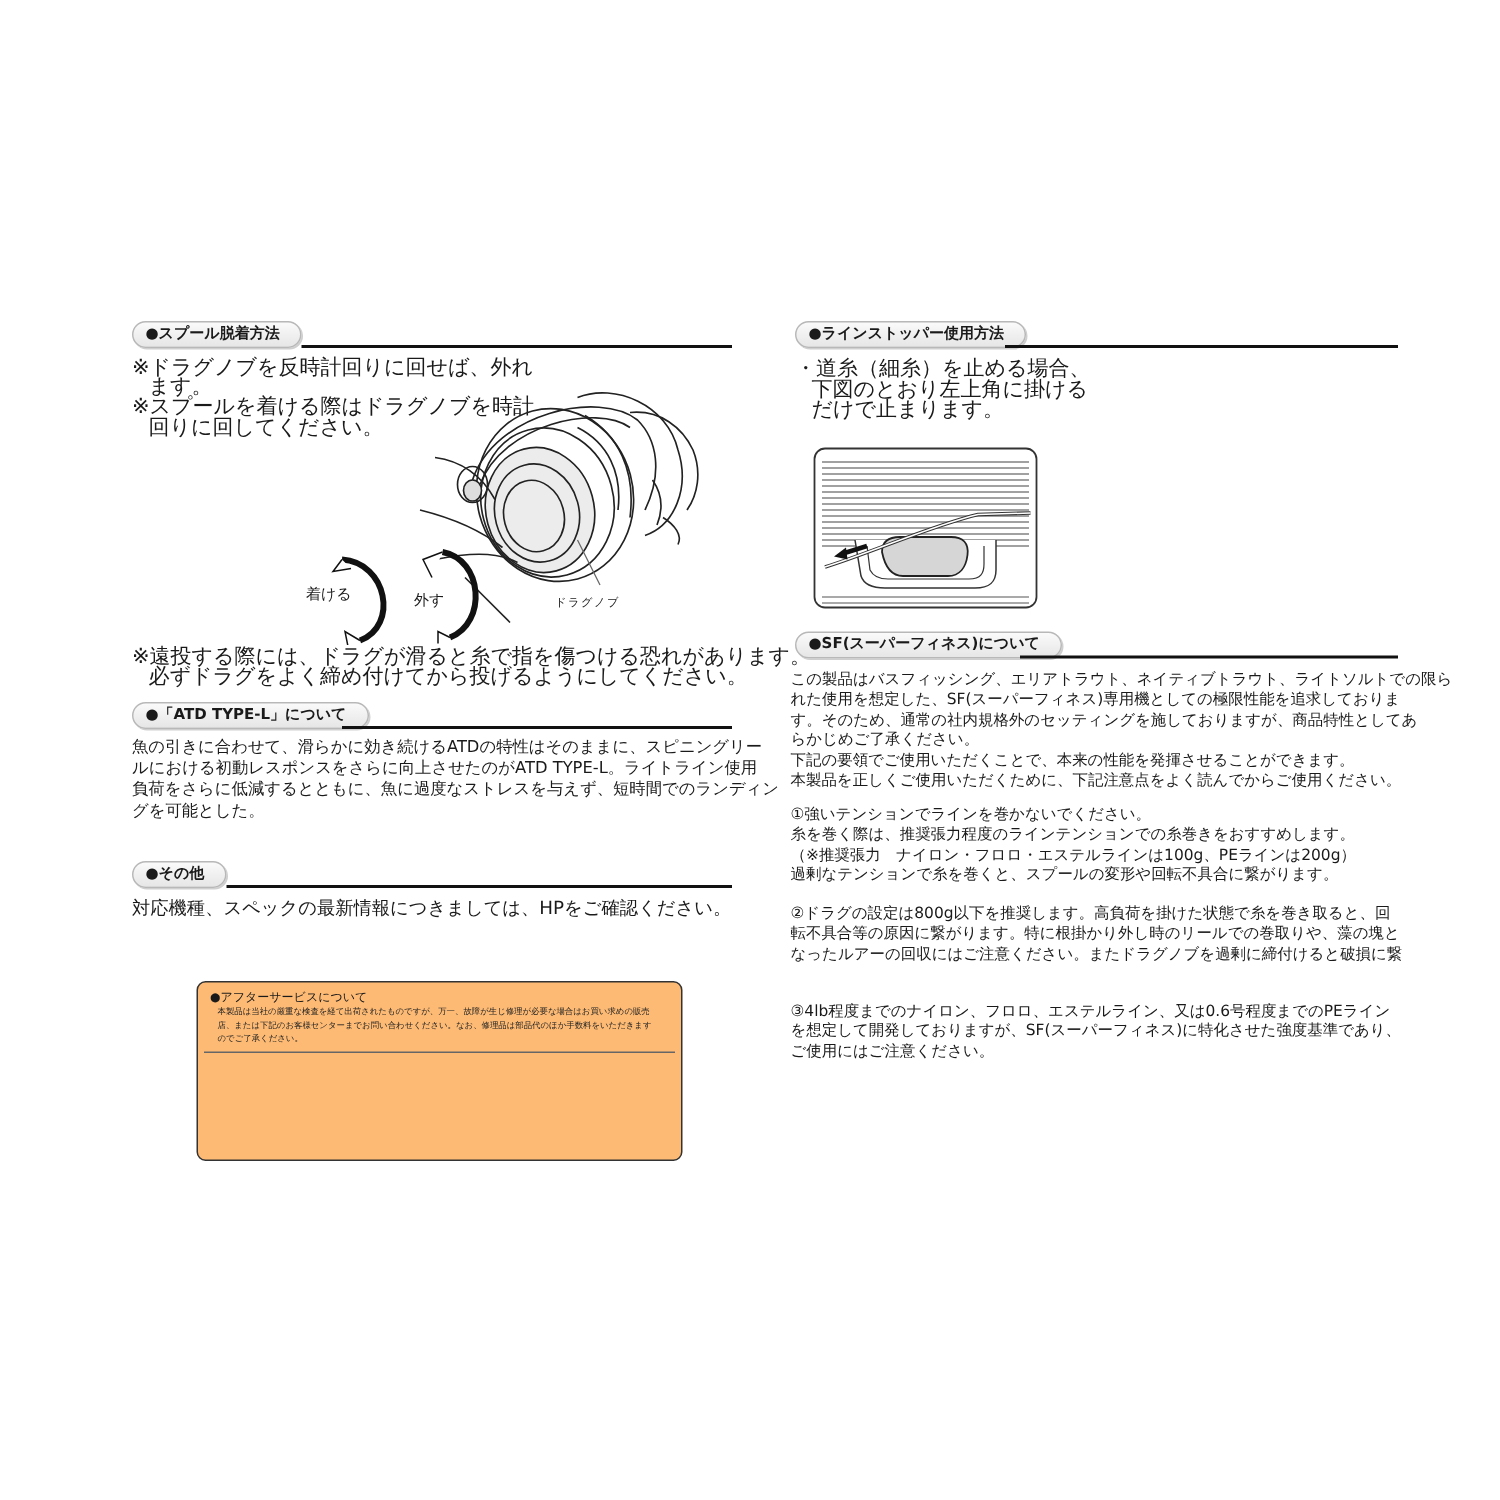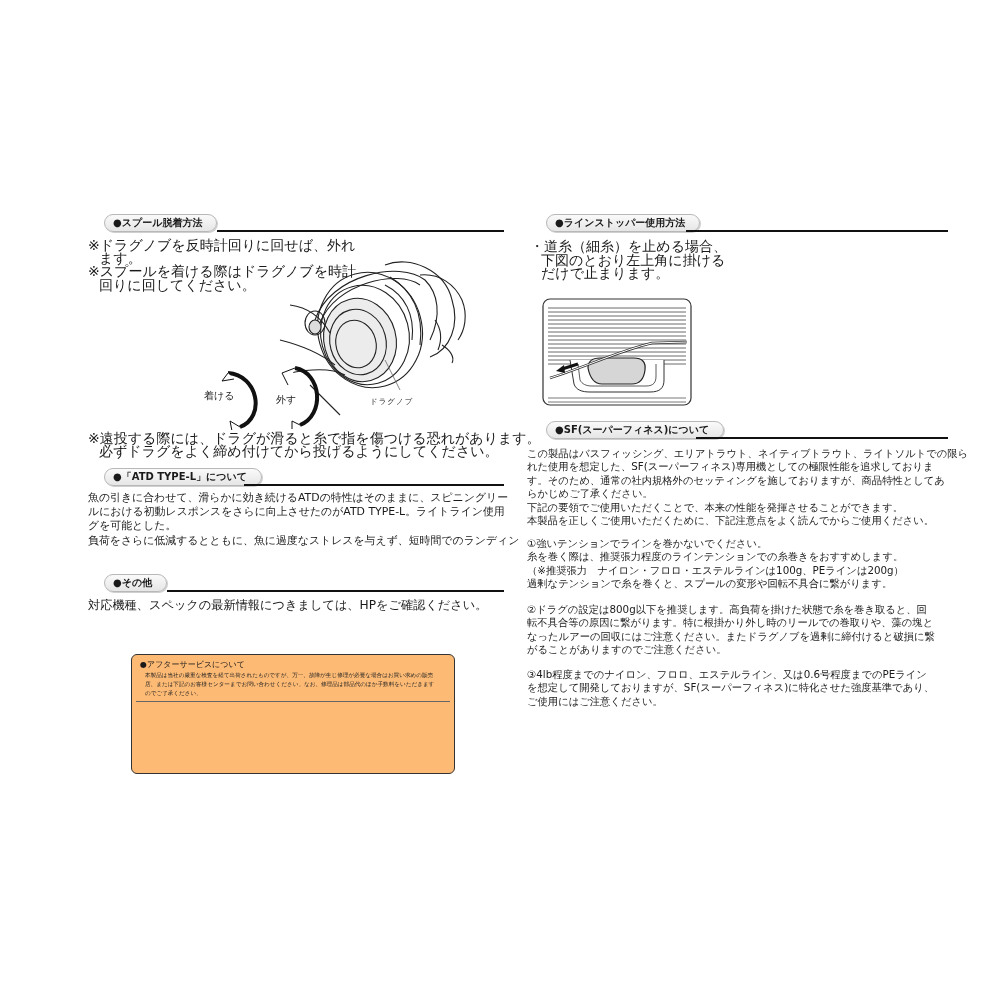--- a/index.html
+++ b/index.html
@@ -1,21 +1,21 @@
 <!DOCTYPE html>
 <html><head>
   <meta charset="utf-8">
   <style>
     html, body { margin:0; padding:0; }
     body {
       width:1000px; height:1000px; background:#ffffff; position:relative; overflow:hidden;
       font-family:"DejaVu Sans","Liberation Sans",sans-serif; color:#1a1a1a;
     }
     .col { position:absolute; }
-    .sec-head { position:absolute; height:20px;margin-left:16px; }
+    .sec-head { position:absolute; height:20px; }
     .sec-pill {
       position:absolute; left:0; top:0; height:16px; padding:0 14px 0 8px;
       border:1px solid #b8b8b8; border-radius:9px;
       background:linear-gradient(#fafafa,#e6e6e6);
       box-shadow:1px 1px 0 #cfcfcf;
       font-size:10px; font-weight:bold; line-height:16px; white-space:nowrap;
     }
     .sec-rule { position:absolute; height:2px; background:#111; }
     .txt { position:absolute; font-size:14px; line-height:13.2px; white-space:nowrap; }
     .txt .ln { display:block; }
@@ -99,22 +99,22 @@
 </div>
 
 <div class="sec-head" style="left:88px; top:468px; width:400px;">
   <div class="sec-pill">●「ATD TYPE-L」について</div>
   <div class="sec-rule" style="left:140px; right:0; top:16px;"></div>
 </div>
 
 <div class="txt" style="left:88px; top:491px; font-size:10.9px; line-height:14.2px;">
   <span class="ln">魚の引きに合わせて、滑らかに効き続けるATDの特性はそのままに、スピニングリー</span>
   <span class="ln">ルにおける初動レスポンスをさらに向上させたのがATD TYPE-L。ライトライン使用</span>
+  <span class="ln">負荷をさらに低減するとともに、魚に過度なストレスを与えず、短時間でのランディン</span>
   <span class="ln">グを可能とした。</span>
-  <span class="ln">負荷をさらに低減するとともに、魚に過度なストレスを与えず、短時間でのランディン</span>
 </div>
 
 <div class="sec-head" style="left:88px; top:574px; width:400px;text-align:center;">
   <div class="sec-pill">●その他</div>
   <div class="sec-rule" style="left:63px; right:0; top:16px;"></div>
 </div>
 
 <div class="txt body-lg" style="left:88px; top:598px;">対応機種、スペックの最新情報につきましては、HPをご確認ください。</div>
 
 <div class="svc-box">
@@ -192,20 +192,19 @@
   <span class="ln">①強いテンションでラインを巻かないでください。</span>
   <span class="ln">糸を巻く際は、推奨張力程度のラインテンションでの糸巻きをおすすめします。</span>
   <span class="ln">（※推奨張力　ナイロン・フロロ・エステルラインは100g、PEラインは200g）</span>
   <span class="ln">過剰なテンションで糸を巻くと、スプールの変形や回転不具合に繋がります。</span>
 </div>
 
 <div class="txt" style="left:527px; top:603px; font-size:10.3px; line-height:13.4px;">
   <span class="ln">②ドラグの設定は800g以下を推奨します。高負荷を掛けた状態で糸を巻き取ると、回</span>
   <span class="ln">転不具合等の原因に繋がります。特に根掛かり外し時のリールでの巻取りや、藻の塊と</span>
   <span class="ln">なったルアーの回収にはご注意ください。またドラグノブを過剰に締付けると破損に繋</span>
-  <span class="ln">がることがありますのでご注意ください。</span>
 </div>
 
 <div class="txt" style="left:527px; top:668px; font-size:10.3px; line-height:13.4px;">
   <span class="ln">③4lb程度までのナイロン、フロロ、エステルライン、又は0.6号程度までのPEライン</span>
   <span class="ln">を想定して開発しておりますが、SF(スーパーフィネス)に特化させた強度基準であり、</span>
   <span class="ln">ご使用にはご注意ください。</span>
 </div>
 
 </body></html>

